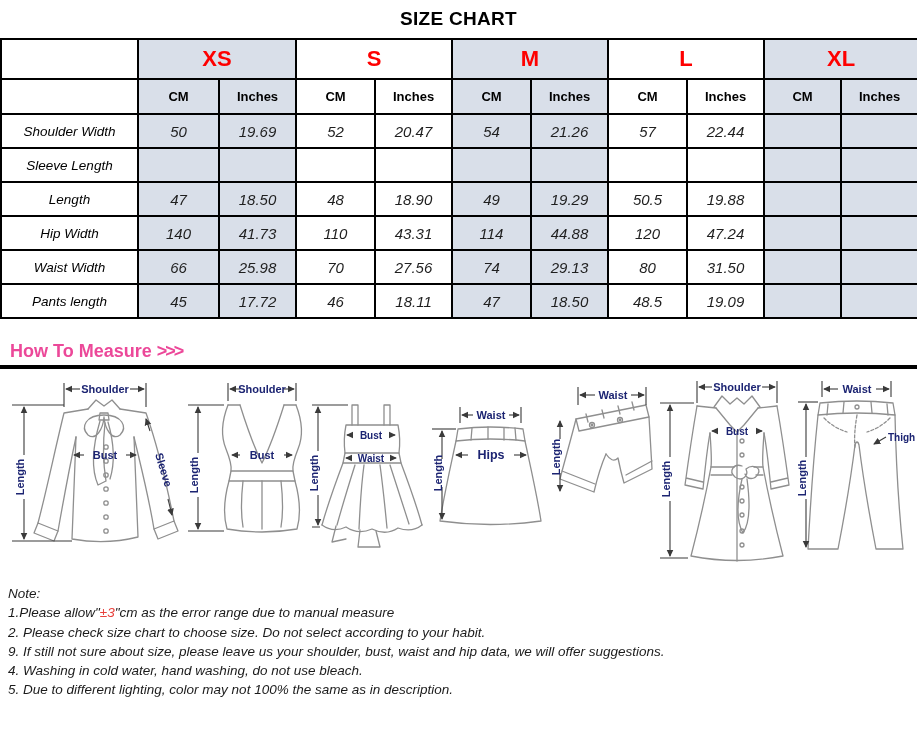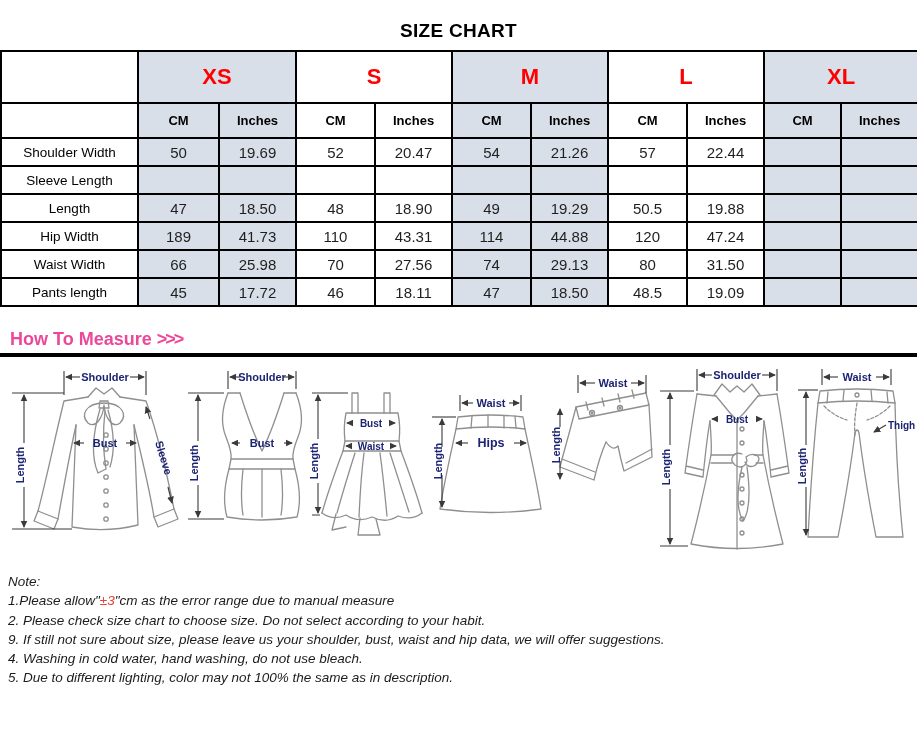--- a/index.html
+++ b/index.html
@@ -1,26 +1,26 @@
 <!DOCTYPE html>
 <html><head>
 <meta charset="utf-8">
 <style>
   html,body{margin:0;padding:0;}
   body{
     width:917px;height:756px;overflow:hidden;background:#fff;
     font-family:"Liberation Sans","DejaVu Sans",sans-serif;color:#000;
     position:relative;
   }
-  .title{padding-top:20px;text-align:center;font-size:19px;font-weight:bold;letter-spacing:.3px;}
+  .title{padding-top:8px;text-align:center;font-size:19px;font-weight:bold;letter-spacing:.3px;}
   table{border-collapse:collapse;table-layout:fixed;width:917px;margin-top:8px;}
   td{border:2px solid #000;text-align:center;vertical-align:middle;padding:0;overflow:hidden;}
-  tr.size-row{height:52px;border-radius:6px;}
+  tr.size-row{height:40px;border-radius:6px;}
   tr.unit-row{height:35px;}
-  tr.data-row{height:28px;}
+  tr.data-row{height:34px;font-style:italic;}
   .shade{background:#d9dfe9;}
   .size-cell{font-size:22px;font-weight:bold;color:#fe0000;}
   .unit-cell{font-size:13px;font-weight:bold;color:#000;}
   .label-cell{font-size:13.5px;color:#000;}
   .value-cell{font-size:15px;color:#1f1f1f;}
   .htm-heading{margin:22px 0 0 10px;font-size:18px;font-weight:bold;color:#ec4899;}
   .chev{letter-spacing:-2px;}
   .rule{height:4px;background:#000;margin-top:3px;}
   svg.diagrams{display:block;margin-top:6px;}
   .sk{fill:none;stroke:#8f8f8f;stroke-width:1.3;stroke-linejoin:round;stroke-linecap:round;}
@@ -108,21 +108,21 @@
         <td class="value-cell">18.90</td>
         <td class="value-cell shade">49</td>
         <td class="value-cell shade">19.29</td>
         <td class="value-cell">50.5</td>
         <td class="value-cell">19.88</td>
         <td class="value-cell shade"></td>
         <td class="value-cell shade"></td>
       </tr>
       <tr class="data-row">
         <td class="label-cell">Hip Width</td>
-        <td class="value-cell shade">189</td>
+        <td class="value-cell shade">140</td>
         <td class="value-cell shade">41.73</td>
         <td class="value-cell">110</td>
         <td class="value-cell">43.31</td>
         <td class="value-cell shade">114</td>
         <td class="value-cell shade">44.88</td>
         <td class="value-cell">120</td>
         <td class="value-cell">47.24</td>
         <td class="value-cell shade"></td>
         <td class="value-cell shade"></td>
       </tr>

